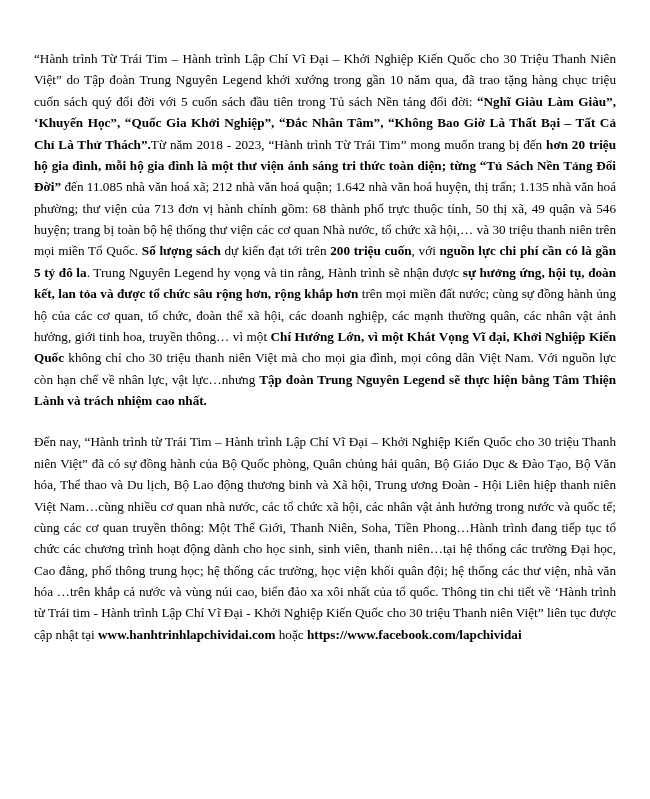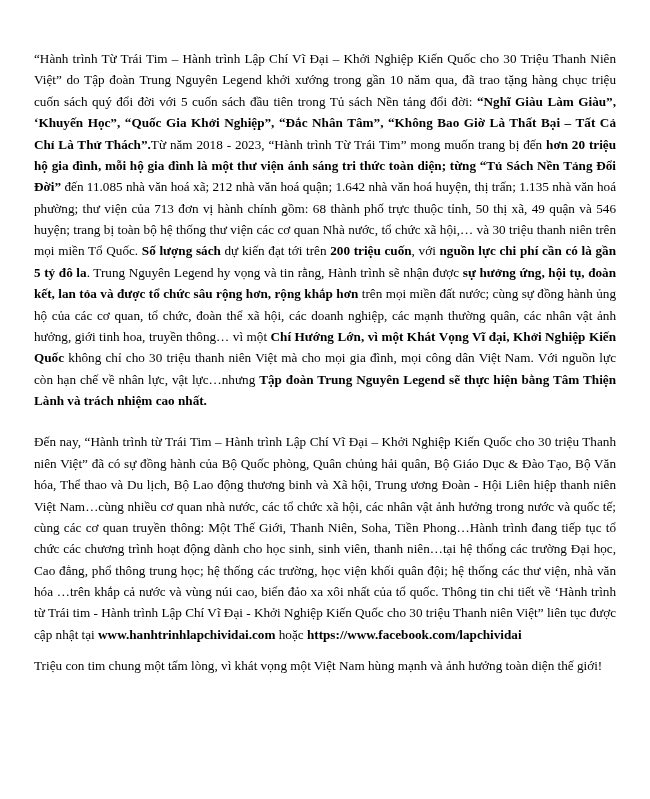--- a/index.html
+++ b/index.html
@@ -40,16 +40,15 @@
 </head>
 <body>
 
 <div class="page">
   <div class="doc-body">
 
     <p class="para-1"><span>“Hành trình Từ Trái Tim – Hành trình Lập Chí Vĩ Đại – Khởi Nghiệp Kiến Quốc cho 30 Triệu Thanh Niên Việt” do Tập đoàn Trung Nguyên Legend khởi xướng trong gần 10 năm qua, đã trao tặng hàng chục triệu cuốn sách quý đổi đời với 5 cuốn sách đầu tiên trong Tủ sách Nền tảng đổi đời: </span><b>“Nghĩ Giàu Làm Giàu”, ‘Khuyến Học”, “Quốc Gia Khởi Nghiệp”, “Đắc Nhân Tâm”, “Không Bao Giờ Là Thất Bại – Tất Cả Chỉ Là Thử Thách”.</b><span>Từ năm 2018 - 2023, “Hành trình Từ Trái Tim” mong muốn trang bị đến </span><b>hơn 20 triệu hộ gia đình, mỗi hộ gia đình là một thư viện ánh sáng tri thức toàn diện; từng “Tủ Sách Nền Tảng Đổi Đời”</b><span> đến 11.085 nhà văn hoá xã; 212 nhà văn hoá quận; 1.642 nhà văn hoá huyện, thị trấn; 1.135 nhà văn hoá phường; thư viện của 713 đơn vị hành chính gồm: 68 thành phố trực thuộc tỉnh, 50 thị xã, 49 quận và 546 huyện; trang bị toàn bộ hệ thống thư viện các cơ quan Nhà nước, tổ chức xã hội,… và 30 triệu thanh niên trên mọi miền Tổ Quốc. </span><b>Số lượng sách</b><span> dự kiến đạt tới trên </span><b>200 triệu cuốn</b><span>, với </span><b>nguồn lực chi phí cần có là gần 5 tỷ đô la</b><span>. Trung Nguyên Legend hy vọng và tin rằng, Hành trình sẽ nhận được </span><b>sự hưởng ứng, hội tụ, đoàn kết, lan tỏa và được tổ chức sâu rộng hơn, rộng khắp hơn</b><span> trên mọi miền đất nước; cùng sự đồng hành ủng hộ của các cơ quan, tổ chức, đoàn thể xã hội, các doanh nghiệp, các mạnh thường quân, các nhân vật ảnh hưởng, giới tinh hoa, truyền thông… vì một </span><b>Chí Hướng Lớn, vì một Khát Vọng Vĩ đại, Khởi Nghiệp Kiến Quốc</b><span> không chỉ cho 30 triệu thanh niên Việt mà cho mọi gia đình, mọi công dân Việt Nam. Với nguồn lực còn hạn chế về nhân lực, vật lực…nhưng </span><b>Tập đoàn Trung Nguyên Legend sẽ thực hiện bằng Tâm Thiện Lành và trách nhiệm cao nhất.</b></p>
 
     <p class="para-2"><span>Đến nay, “Hành trình từ Trái Tim – Hành trình Lập Chí Vĩ Đại – Khởi Nghiệp Kiến Quốc cho 30 triệu Thanh niên Việt” đã có sự đồng hành của Bộ Quốc phòng, Quân chủng hải quân, Bộ Giáo Dục &amp; Đào Tạo, Bộ Văn hóa, Thể thao và Du lịch, Bộ Lao động thương binh và Xã hội, Trung ương Đoàn - Hội Liên hiệp thanh niên Việt Nam…cùng nhiều cơ quan nhà nước, các tổ chức xã hội, các nhân vật ảnh hưởng trong nước và quốc tế; cùng các cơ quan truyền thông: Một Thế Giới, Thanh Niên, Soha, Tiền Phong…Hành trình đang tiếp tục tổ chức các chương trình hoạt động dành cho học sinh, sinh viên, thanh niên…tại hệ thống các trường Đại học, Cao đẳng, phổ thông trung học; hệ thống các trường, học viện khối quân đội; hệ thống các thư viện, nhà văn hóa …trên khắp cả nước và vùng núi cao, biển đảo xa xôi nhất của tổ quốc. Thông tin chi tiết về ‘Hành trình từ Trái tim - Hành trình Lập Chí Vĩ Đại - Khởi Nghiệp Kiến Quốc cho 30 triệu Thanh niên Việt” liên tục được cập nhật tại </span><b>www.hanhtrinhlapchividai.com</b><span> hoặc </span><b>https://www.facebook.com/lapchividai</b></p>
 
-    <p class="last"><span>Triệu con tim chung một tấm lòng, vì khát vọng một Việt Nam hùng mạnh và ảnh hưởng toàn diện thế giới!</span></p>
 
   </div>
 </div>
 
 </body></html>

